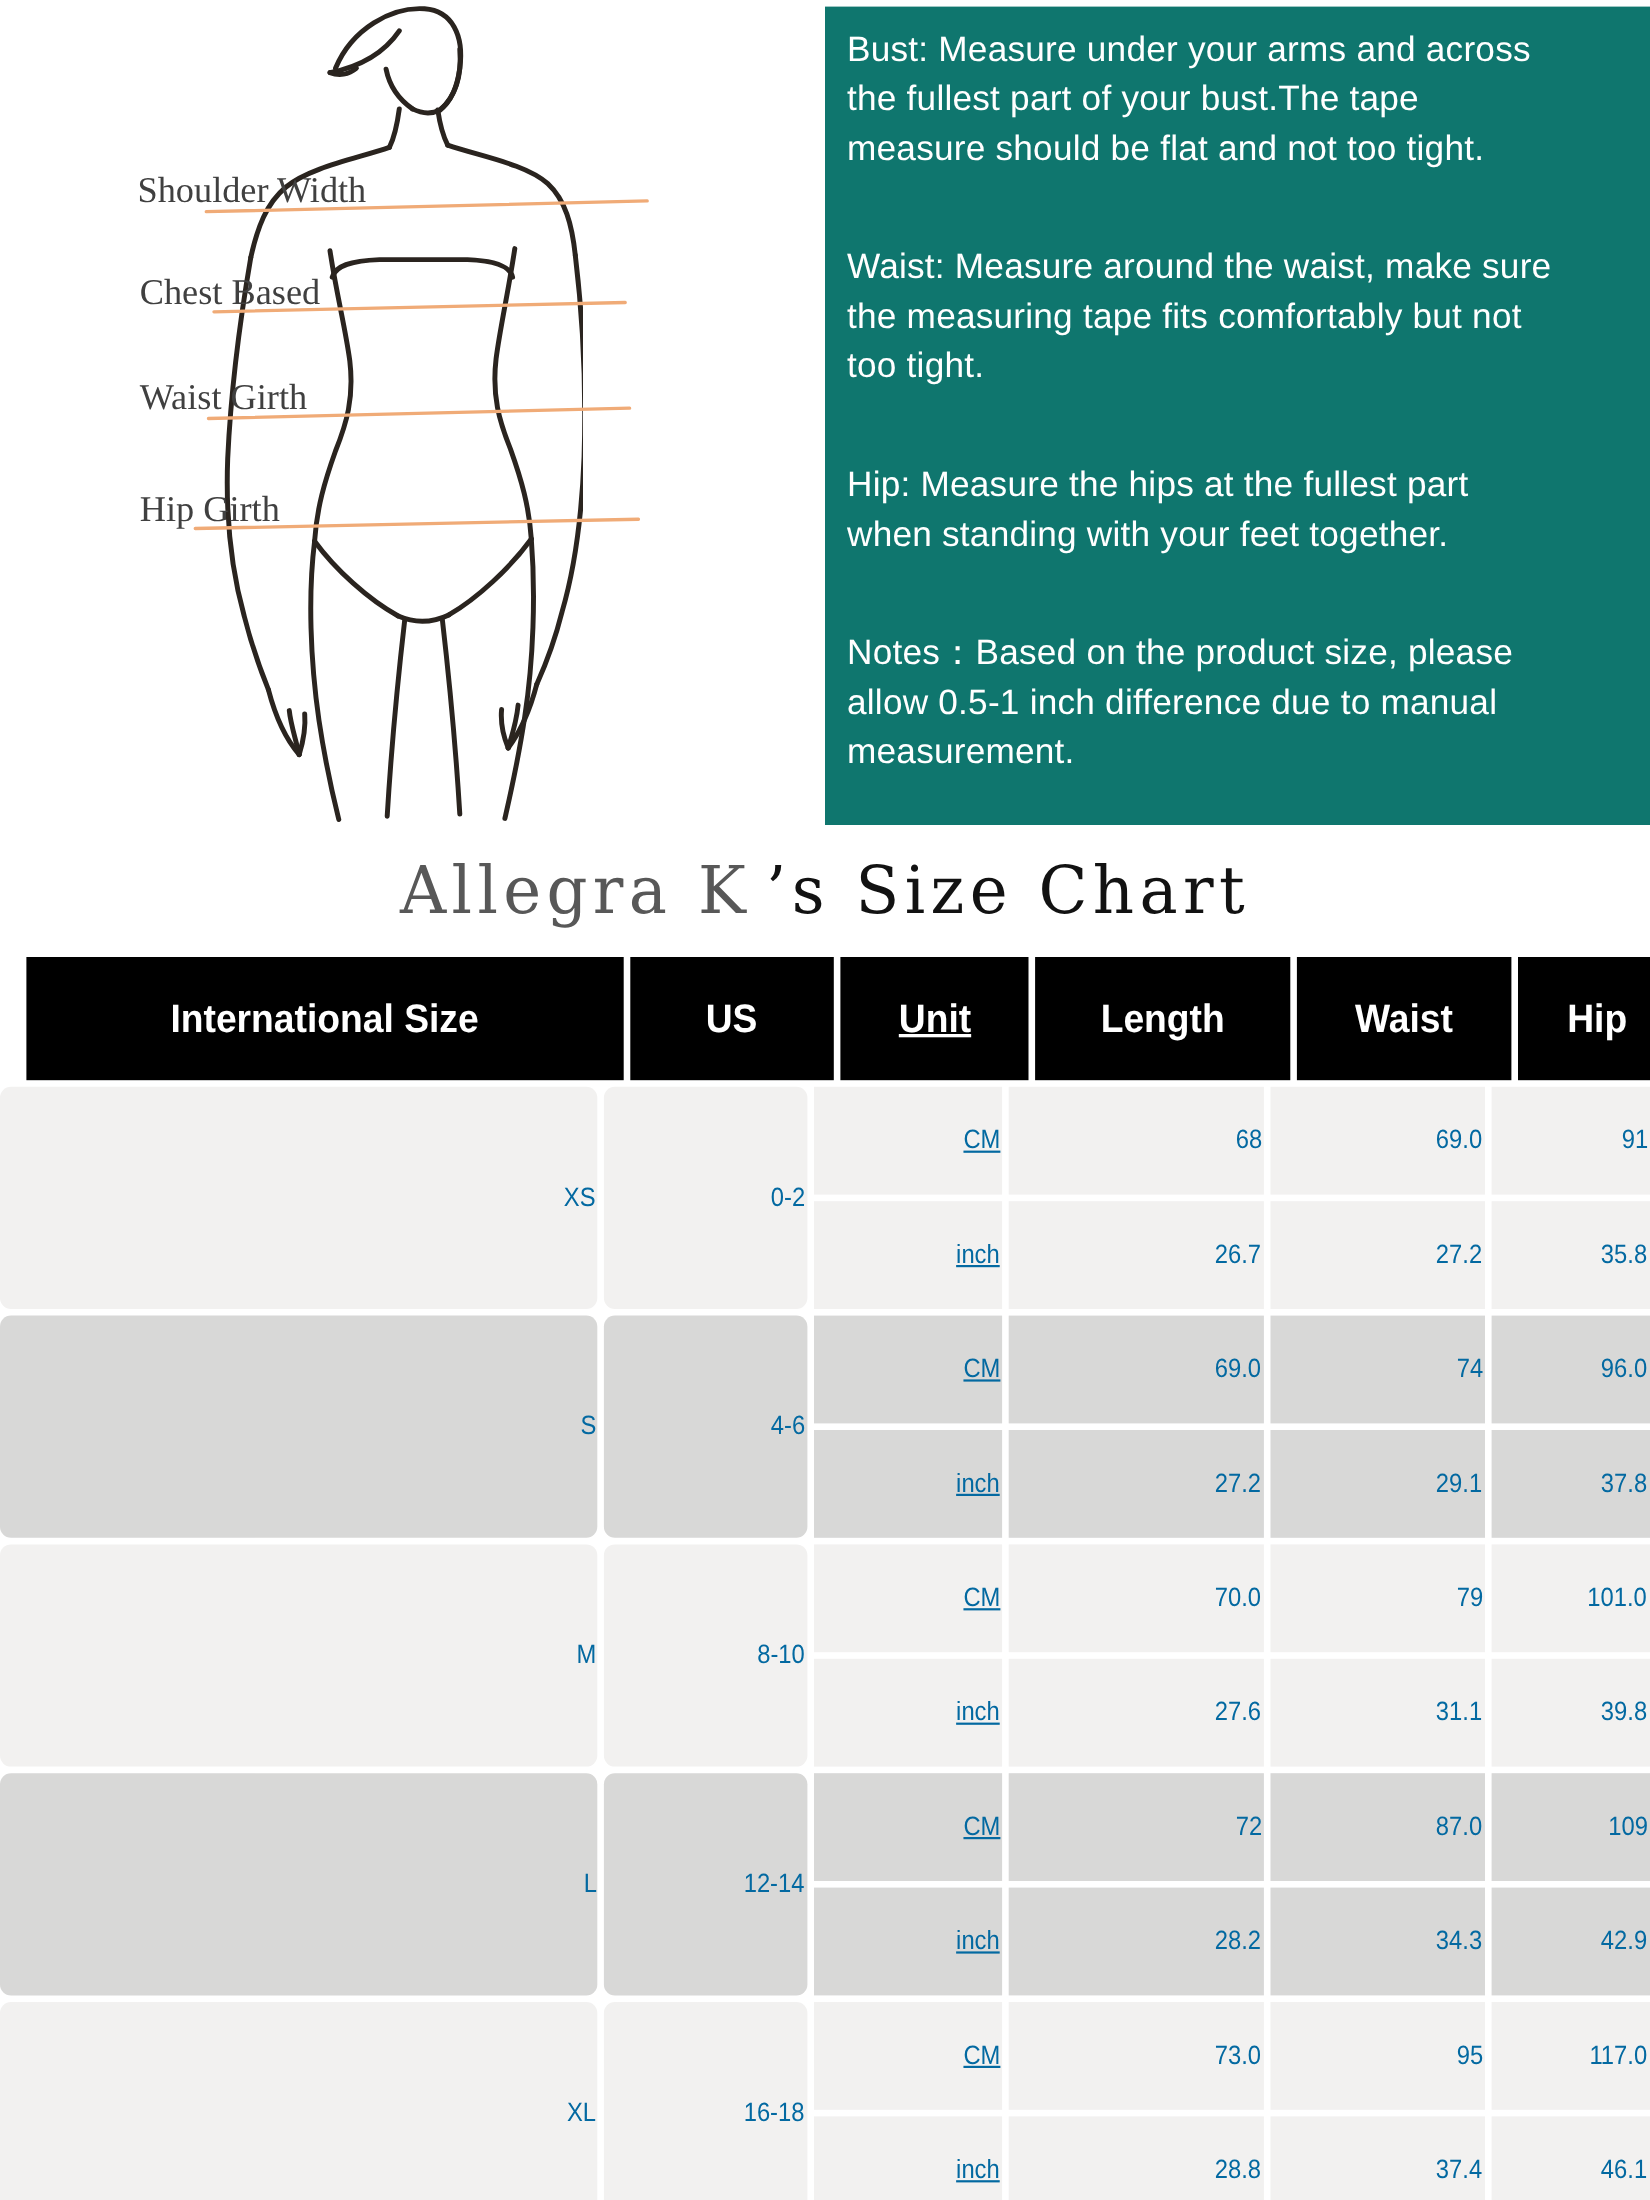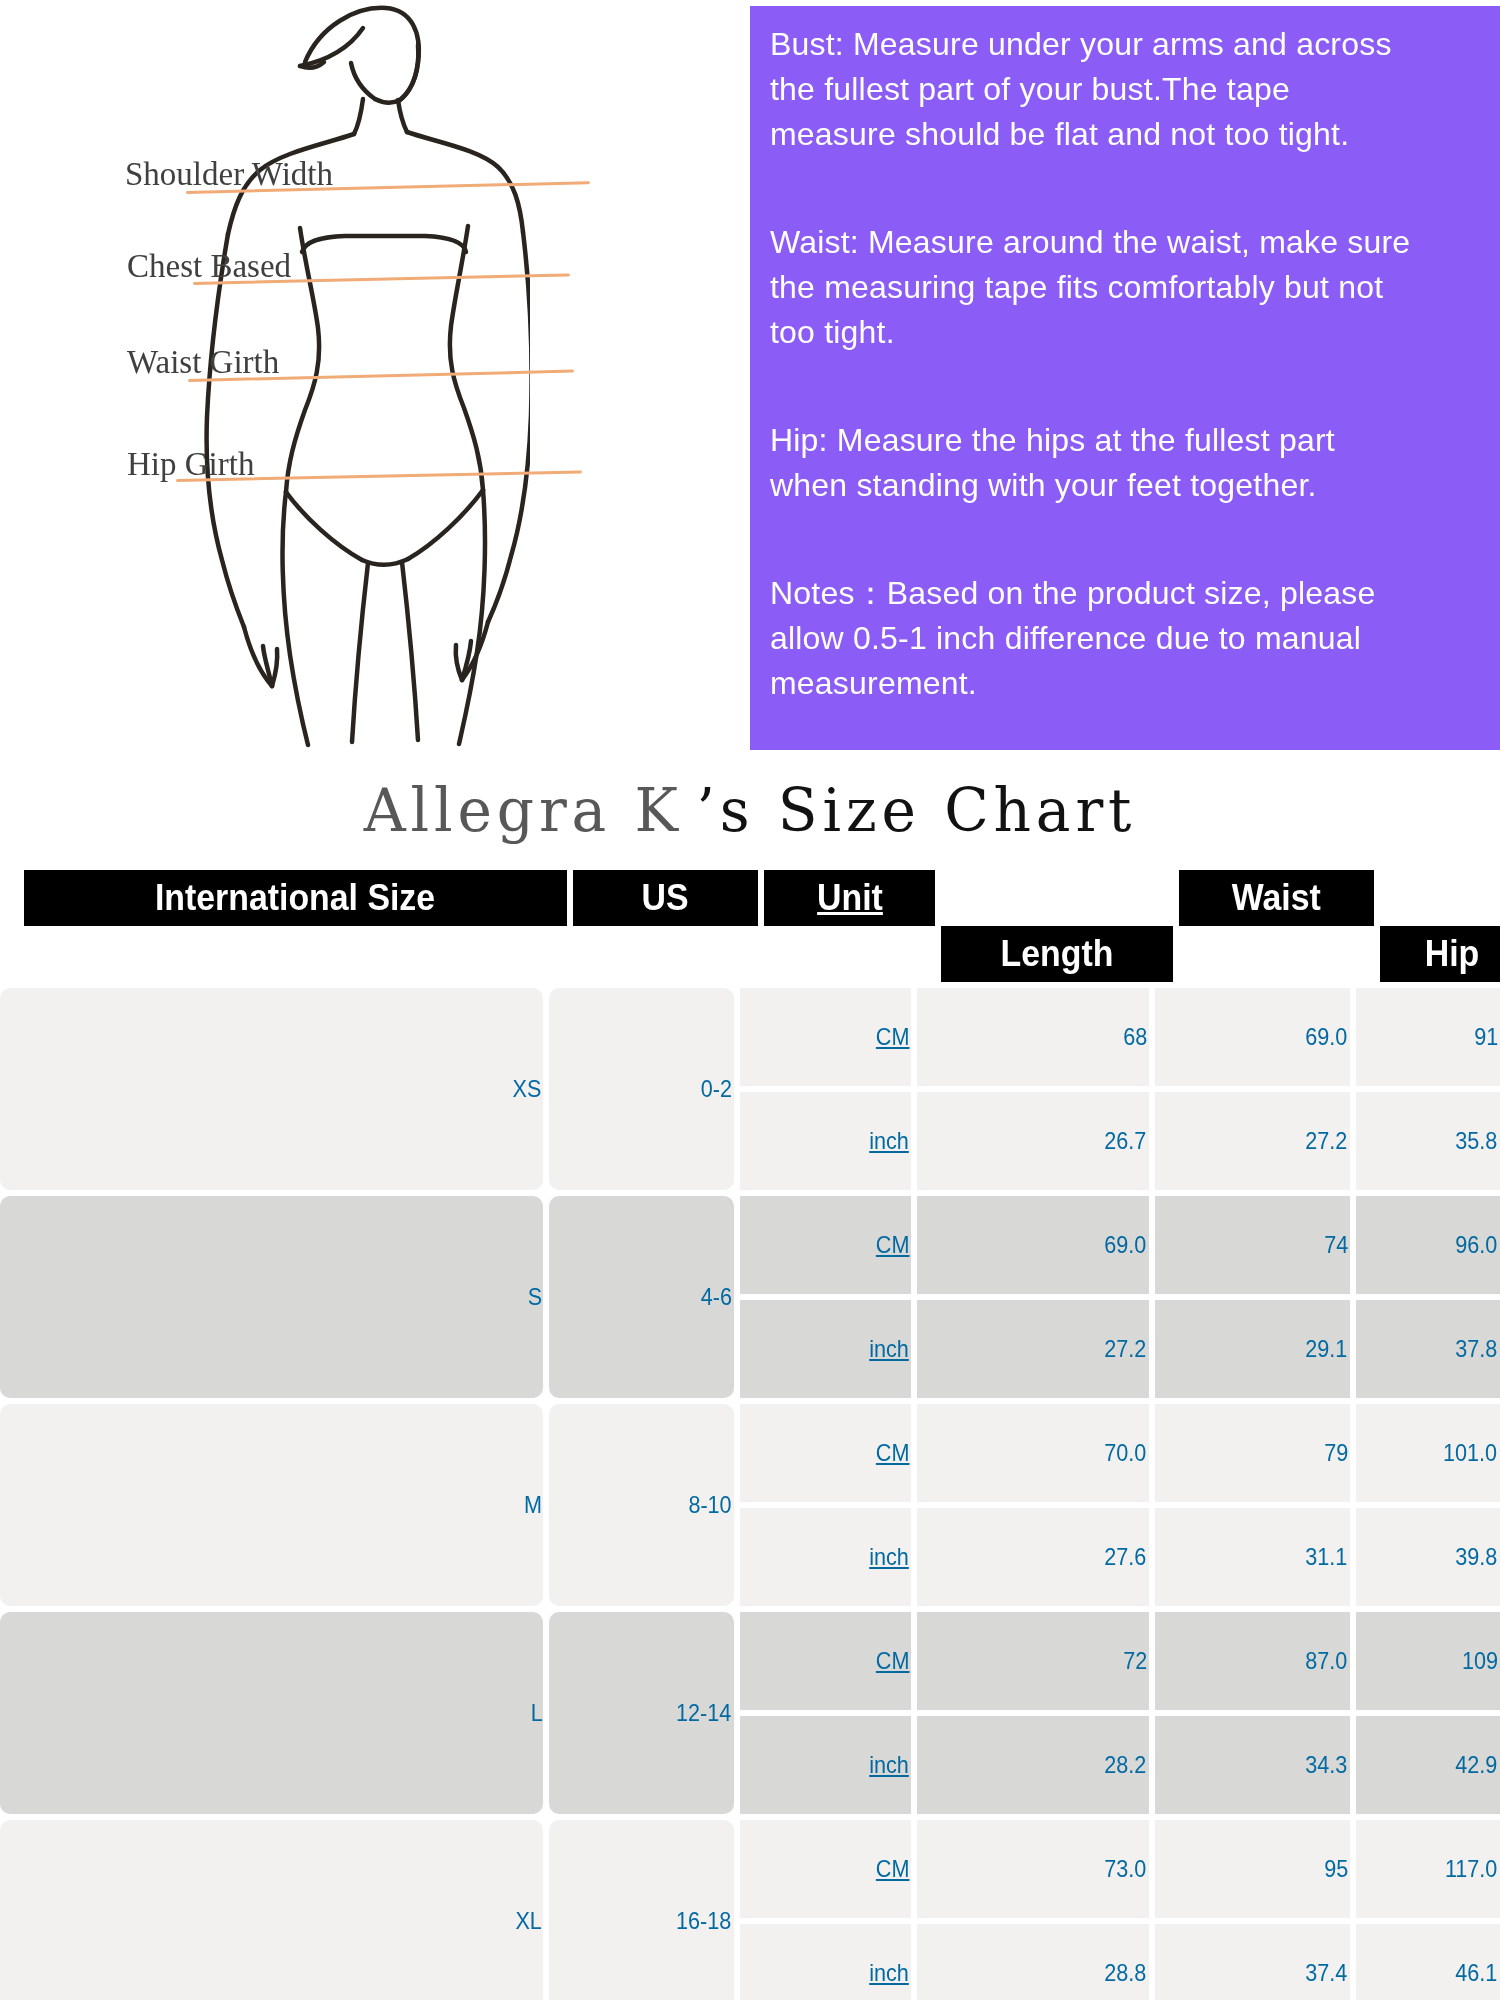--- a/index.html
+++ b/index.html
@@ -30,21 +30,21 @@
     position: absolute;
     height: 3px;
     border-radius: 2px;
     transform-origin: left center;
   }
 
   .instruction-panel {
     position: absolute;
     left: 750px; top: 6px;
     width: 750px; height: 744px;
-    background: #8b5cf6;
+    background: #0f766e;
     color: #fff;
     padding: 16px 18px 0 20px;
   }
   .instruction-panel p {
     margin: 0 0 63px 0;
     font-size: 32px;
     line-height: 45px;
     white-space: pre-line;
     letter-spacing: 0.2px;
   }
@@ -181,26 +181,26 @@
     <div class="tbl-grid tbl-header">
       <div class="hcell c1">
           <span>International Size</span>
         </div>
       <div class="hcell c2">
           <span>US</span>
         </div>
       <div class="hcell c3">
           <span>Unit</span>
         </div>
+      <div class="hcell c4">
+          <span>Length</span>
+        </div>
       <div class="hcell c5">
           <span>Waist</span>
         </div>
-      <div class="hcell c4">
-          <span>Length</span>
-        </div>
       <div class="hcell c6">
           <span>Hip</span>
         </div>
     </div>
 
     <div class="tbl-grid group light">
       <div class="cell span-cell c1">
           <span>XS</span>
         </div>
       <div class="cell span-cell c2">

